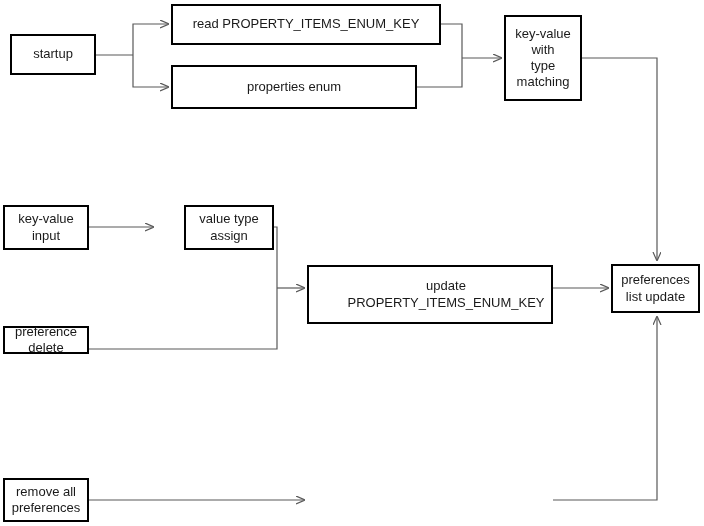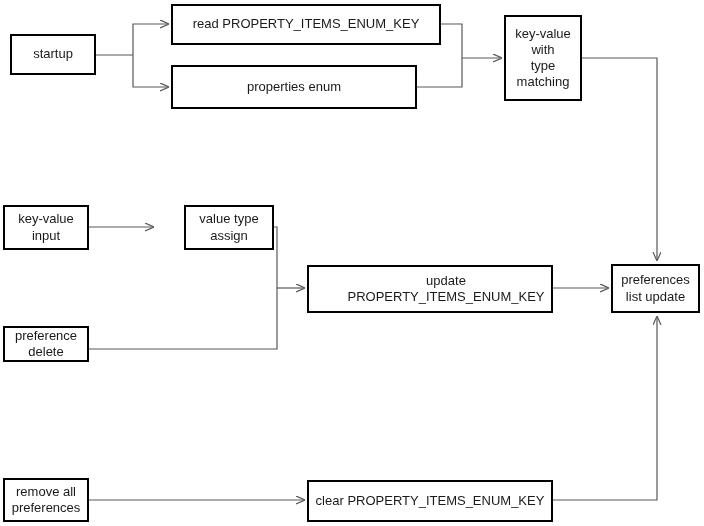--- a/index.html
+++ b/index.html
@@ -41,22 +41,22 @@
     white-space: pre-line;
     padding: 0 6px;
   }
   
   #n-startup        { left: 10px;   top: 34px;  width: 86px;  height: 41px; }
   #n-read-key       { left: 171px; top: 4px;   width: 270px; height: 41px; }
   #n-props-enum     { left: 171px; top: 65px;  width: 246px; height: 44px; }
   #n-keyvalue-type  { left: 504px; top: 15px;  width: 78px;  height: 86px; }
   #n-kv-input       { left: 3px;   top: 205px; width: 86px;  height: 45px; }
   #n-value-assign   { left: 156px; top: 205px; width: 90px;  height: 45px; margin-left: 28px; }
-  #n-pref-delete    { left: 3px;   top: 326px; width: 86px;  height: 36px; }
-  #n-update-key     { left: 307px; top: 265px; width: 246px; height: 48px; padding-left: 32px; }
+  #n-pref-delete    { left: 3px;   top: 326px; width: 86px;  height: 28px; }
+  #n-update-key     { left: 307px; top: 265px; width: 246px; height: 59px; padding-left: 32px; }
   #n-prefs-list     { left: 611px; top: 264px; width: 89px;  height: 49px; }
   #n-remove-all     { left: 3px;   top: 478px; width: 86px;  height: 44px; justify-content: center; }
   #n-clear-key      { left: 307px; top: 480px; width: 246px; height: 42px; }
 </style>
 </head>
 <body>
 
 <div id="canvas">
 
   <svg class="connectors" viewBox="0 0 704 526" xmlns="http://www.w3.org/2000/svg">
@@ -130,17 +130,14 @@
   <div class="node" id="n-prefs-list">
     <span class="label">preferences
 list update</span>
   </div>
 
   <div class="node" id="n-remove-all">
     <span class="label">remove all
 preferences</span>
   </div>
 
-  <div class="node" id="n-clear-key">
-    <span class="label">clear PROPERTY_ITEMS_ENUM_KEY</span>
-  </div>
 
 </div>
 
 </body></html>

